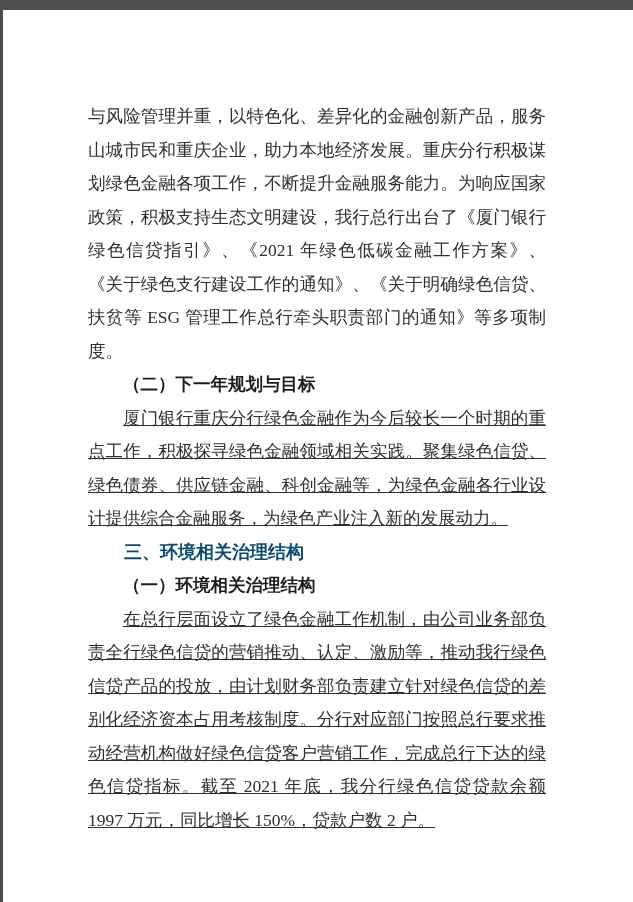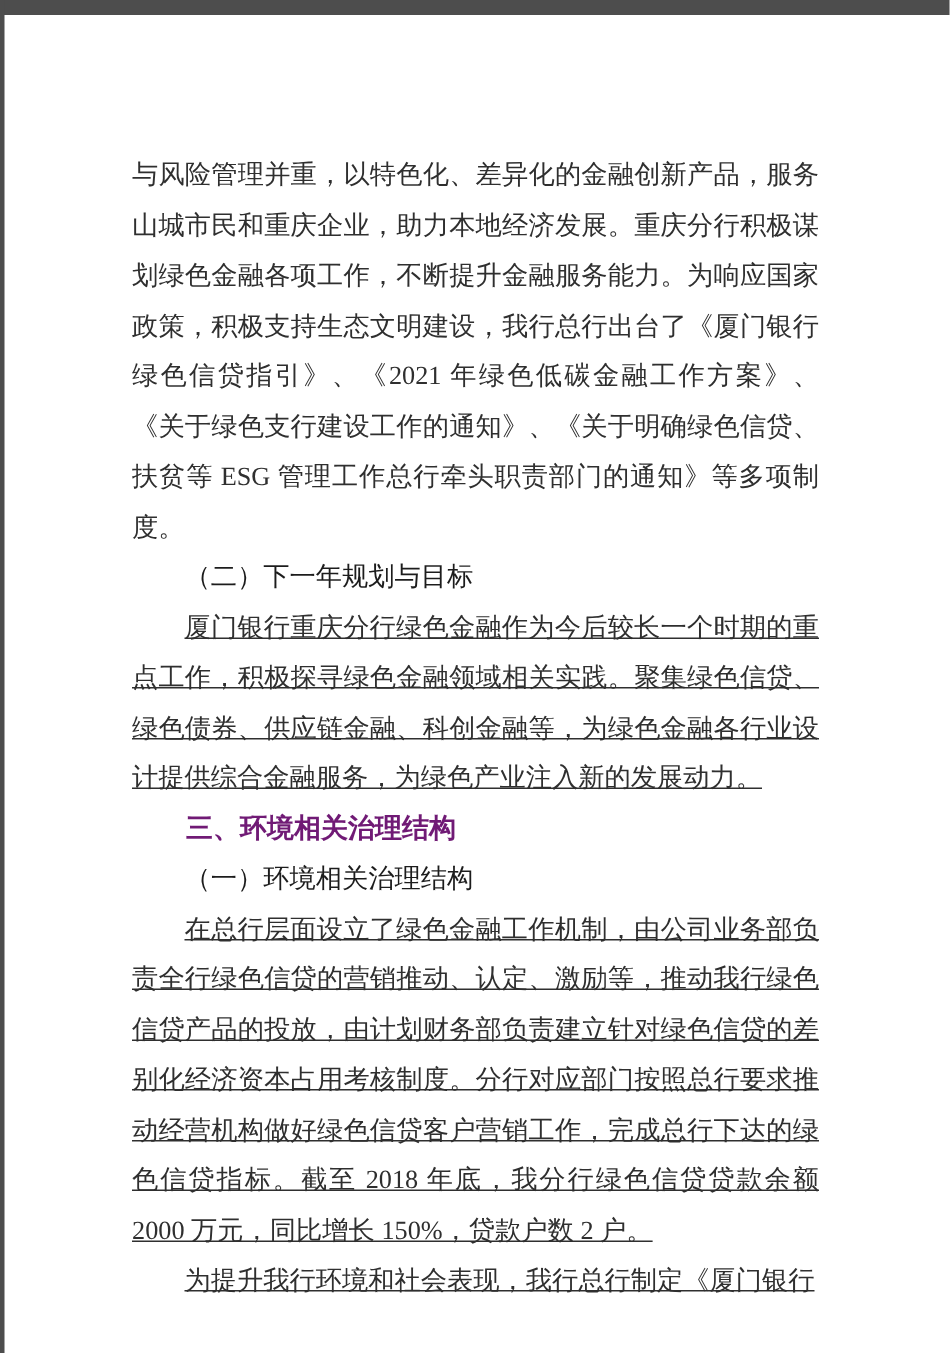--- a/index.html
+++ b/index.html
@@ -44,38 +44,37 @@
   }
   .para-indent {
     text-indent: 2em;
     text-decoration: underline;
   }
   .para-noindent {
     text-indent: 0;
   }
   .heading-sub {
     text-indent: 2em;
-    font-weight: 400;
+    font-weight: 700;
     color: #1c1c1c;
   }
   .heading-main {
     text-indent: 2em;
     font-weight: 700;
-    color: #701a75;
+    color: #0c4a6e;
     font-family: "Liberation Sans", "DejaVu Sans", sans-serif;
     font-size: 18px;
   }
 </style>
 </head>
 <body>
 
 <div class="scan-top-bar"></div>
 <div class="scan-left-strip"></div>
 
 <div class="doc-content">
   <p class="para-noindent">与风险管理并重，以特色化、差异化的金融创新产品，服务山城市民和重庆企业，助力本地经济发展。重庆分行积极谋划绿色金融各项工作，不断提升金融服务能力。为响应国家政策，积极支持生态文明建设，我行总行出台了《厦门银行绿色信贷指引》、《2021 年绿色低碳金融工作方案》、《关于绿色支行建设工作的通知》、《关于明确绿色信贷、扶贫等 ESG 管理工作总行牵头职责部门的通知》等多项制度。</p>
   <p class="heading-sub">（二）下一年规划与目标</p>
   <p class="para-indent">厦门银行重庆分行绿色金融作为今后较长一个时期的重点工作，积极探寻绿色金融领域相关实践。聚集绿色信贷、绿色债券、供应链金融、科创金融等，为绿色金融各行业设计提供综合金融服务，为绿色产业注入新的发展动力。</p>
   <p class="heading-main">三、环境相关治理结构</p>
   <p class="heading-sub">（一）环境相关治理结构</p>
-  <p class="para-indent">在总行层面设立了绿色金融工作机制，由公司业务部负责全行绿色信贷的营销推动、认定、激励等，推动我行绿色信贷产品的投放，由计划财务部负责建立针对绿色信贷的差别化经济资本占用考核制度。分行对应部门按照总行要求推动经营机构做好绿色信贷客户营销工作，完成总行下达的绿色信贷指标。截至 2018 年底，我分行绿色信贷贷款余额 2000 万元，同比增长 150%，贷款户数 2 户。</p>
-  <p class="para-indent">为提升我行环境和社会表现，我行总行制定《厦门银行</p>
+  <p class="para-indent">在总行层面设立了绿色金融工作机制，由公司业务部负责全行绿色信贷的营销推动、认定、激励等，推动我行绿色信贷产品的投放，由计划财务部负责建立针对绿色信贷的差别化经济资本占用考核制度。分行对应部门按照总行要求推动经营机构做好绿色信贷客户营销工作，完成总行下达的绿色信贷指标。截至 2021 年底，我分行绿色信贷贷款余额 1997 万元，同比增长 150%，贷款户数 2 户。</p>
 </div>
 
 </body></html>

